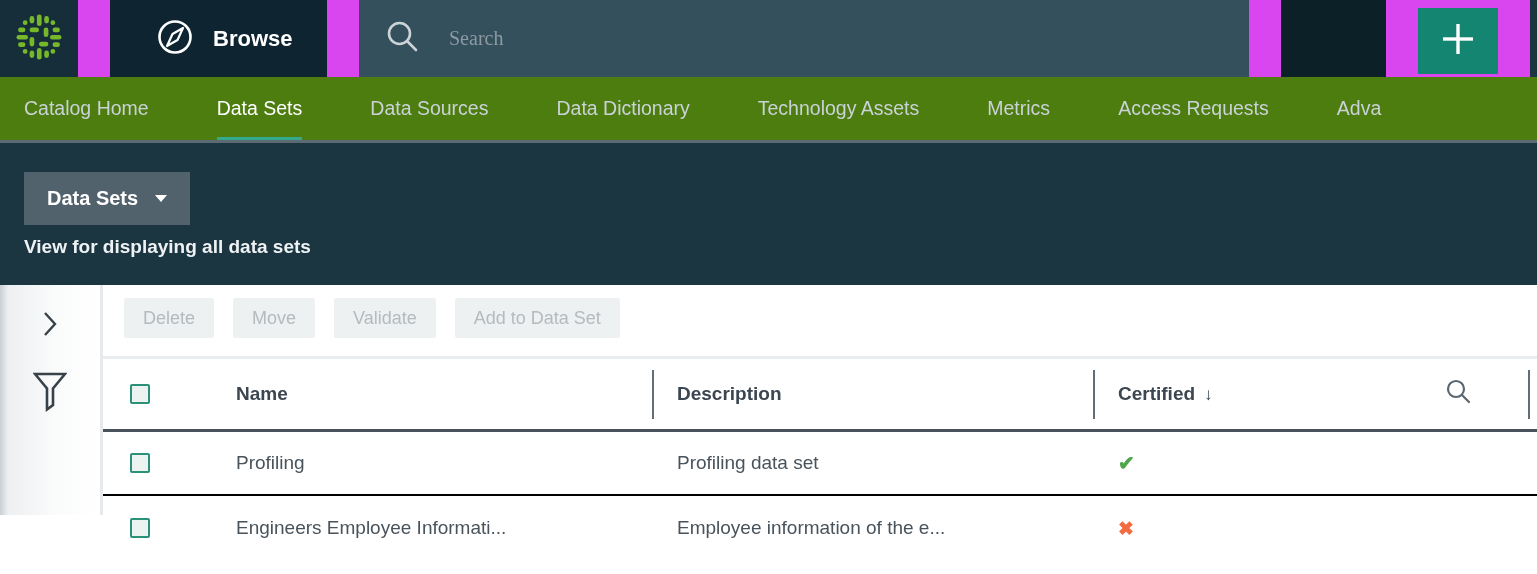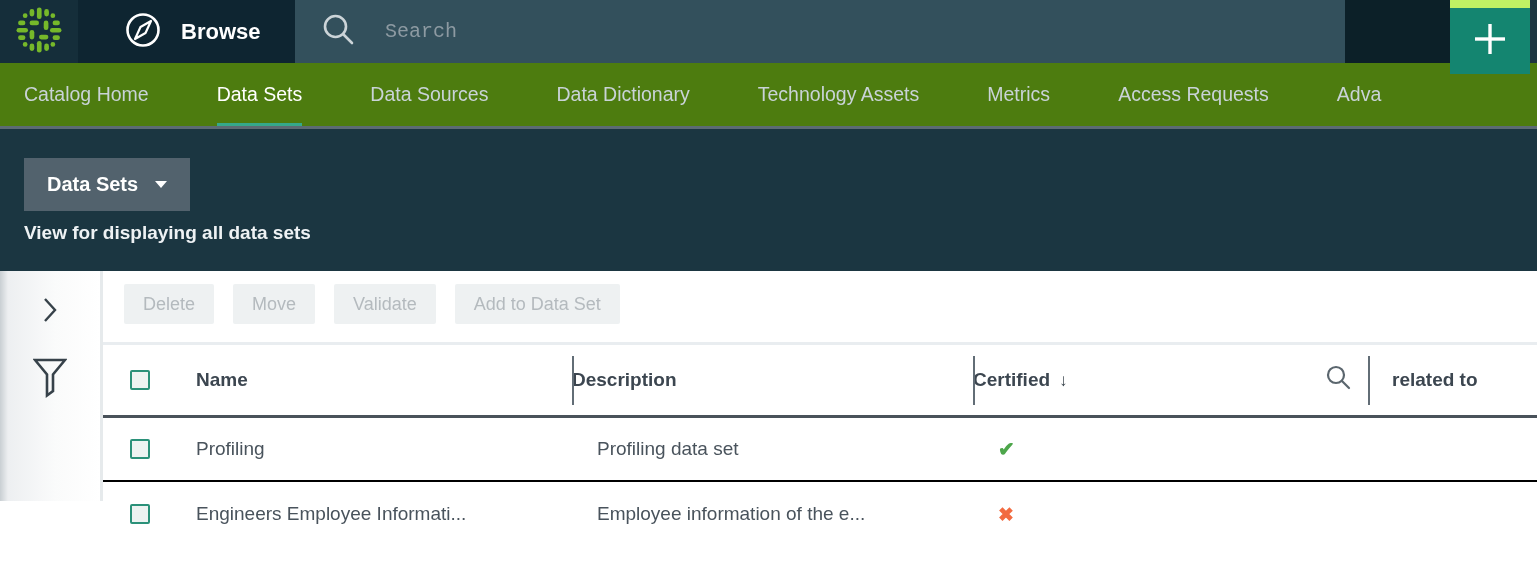--- a/index.html
+++ b/index.html
@@ -1,25 +1,25 @@
 <!DOCTYPE html>
 <html><head>
 <meta charset="utf-8">
 <style>
   * { margin:0; padding:0; box-sizing:border-box; }
   html,body { width:1537px; height:574px; overflow:hidden; }
   body { font-family:"Liberation Sans", sans-serif; background:#ffffff; }
 
   
-  .topbar { height:63px; display:flex; background:#bef264; }
+  .topbar { height:77px; display:flex; background:#d946ef;gap:32px; }
   .logo-block { width:78px; background:#152e3a; display:flex; align-items:center; justify-content:center; cursor:pointer; }
   .browse-block { width:217px; background:#0e2531; display:flex; align-items:center; padding-left:45px; cursor:pointer; }
   .browse-label { color:#ffffff; font-size:22px; font-weight:700; margin-left:18px; }
   .search-box { flex:1; background:#33505c; display:flex; align-items:center; padding-left:25px; }
-  .search-box input { background:transparent; border:none; outline:none; font-family:Liberation Mono, monospace;
+  .search-box input { background:transparent; border:none; outline:none; font-family:Liberation Serif, serif;
                       font-size:20px; color:#d5dde0; margin-left:28px; width:600px; }
   .search-box input::placeholder { color:#8d9aa2; }
   .topbar-right-dark { width:105px; background:#0c2028; }
   .plus-btn { width:80px; height:66px; margin-top:8px; background:#148570; display:flex; align-items:center; justify-content:center; cursor:pointer; }
   .edge-strip { width:7px; background:#1d3540; }
 
   
   .navbar { height:66px; background:#4d7c0f; border-bottom:3px solid #5c6b73; display:flex; align-items:stretch;
             gap:68px; padding-left:24px; white-space:nowrap; }
   .nav-tab { font-size:19.5px; color:#c9d3d7; line-height:63px; position:relative; cursor:pointer; }
@@ -39,26 +39,26 @@
   .sidebar { width:103px; border-right:3px solid #e6eaec; display:flex; flex-direction:column; align-items:center;
              background:linear-gradient(to right,#c9cfd3 0,#edeff1 8%,#fafbfb 55%,#ffffff 100%); }
   .sb-chevron { margin-top:25px; cursor:pointer; }
   .sb-funnel { margin-top:30px; cursor:pointer; }
   .main { flex:1; min-width:0; }
 
   .toolbar { height:74px; border-bottom:3px solid #e9edf0; padding:13px 0 0 21px; display:flex; gap:19px; }
   .tb-btn { background:#eef1f2; color:#b4babe; font-size:18px; border:none; border-radius:2px; padding:0 19px;
             height:40px; font-family:"Liberation Sans",sans-serif; cursor:default; }
 
-  .grid-row { display:grid; grid-template-columns:93px 376px 401px 395px 1fr; align-items:center; }
+  .grid-row { display:grid; grid-template-columns:93px 376px 401px 395px 1fr; align-items:center;gap:40px; }
   .table-header { height:73px; border-bottom:3px solid #49525a; }
   .cell-check { padding-left:27px; }
   .checkbox { width:20px; height:20px; border:2px solid #2b9179; background:#edf3f1; border-radius:2px; cursor:pointer; }
   .th { font-size:19px; font-weight:700; color:#3c4650; }
-  .hcell { position:relative; align-self:stretch; display:flex; align-items:center; }
+  .hcell { position:relative; align-self:stretch; display:flex; align-items:center; padding-left:25px; }
   .hcell.divided::before { content:""; position:absolute; left:0; top:11px; bottom:10px; width:2px; background:#626d76; }
   .hcell-cert { justify-content:space-between; padding-right:16px; cursor:pointer;border-radius:18px; }
   .sort-arrow { font-weight:700; font-size:17px; margin-left:9px; color:#37424a; }
   .hcell-rel { padding-left:24px; }
 
   .trow { height:64px; font-size:19px; color:#49535c; }
   .trow.sep { border-bottom:2px solid #000000; }
   .cell-pad { padding-left:25px; }
   .cert-yes { color:#4da64b; font-size:20px; font-weight:700; }
   .cert-no  { color:#f26b41; font-size:19px; font-weight:700; }

